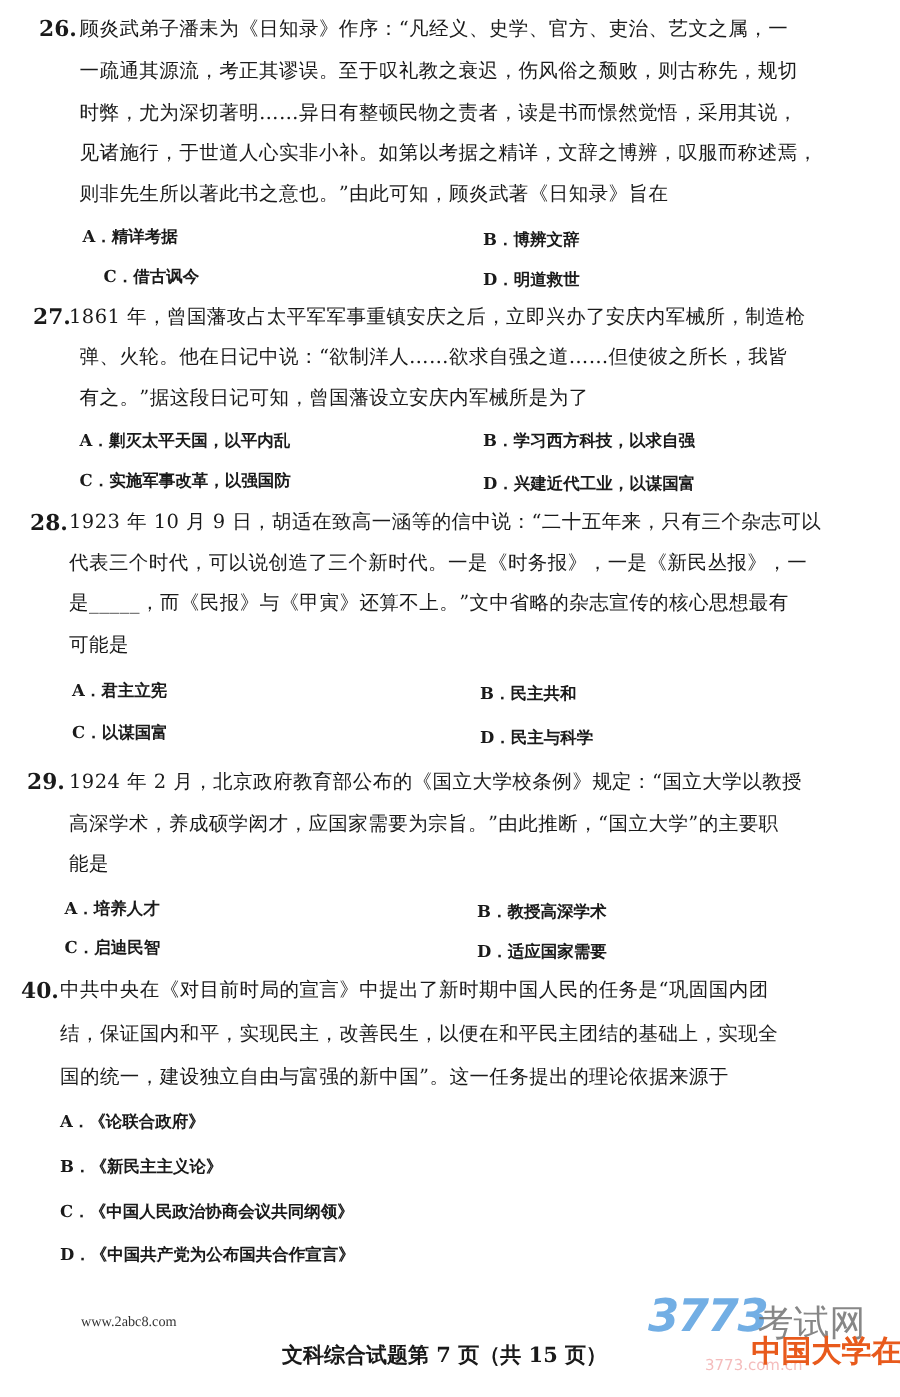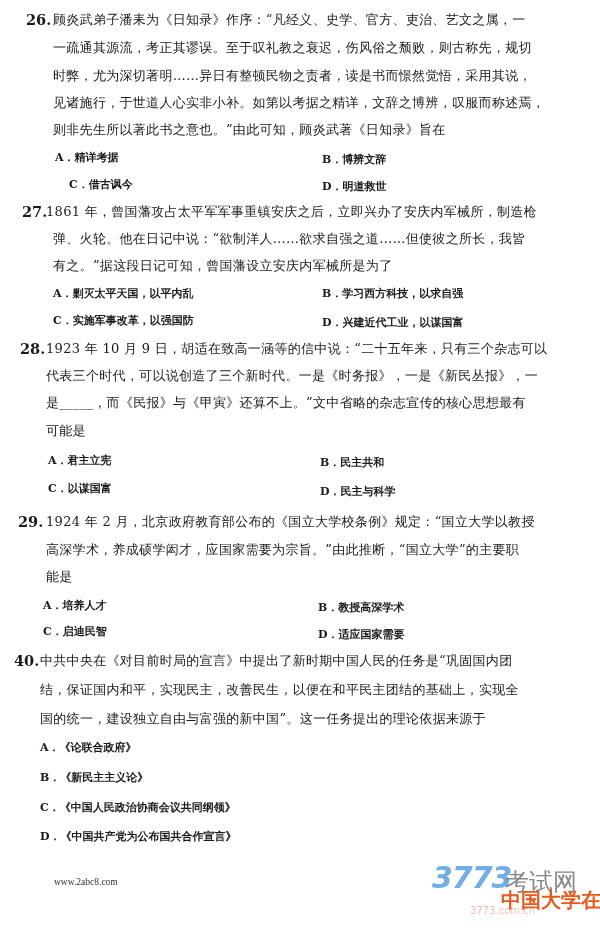--- a/index.html
+++ b/index.html
@@ -74,20 +74,21 @@
     <span class="qnum" style="left:14px;top:651px">40.</span>
     <span class="qline" style="left:40px;top:651px">中共中央在《对目前时局的宣言》中提出了新时期中国人民的任务是“巩固国内团</span>
     <span class="qline" style="left:40px;top:680px">结，保证国内和平，实现民主，改善民生，以便在和平民主团结的基础上，实现全</span>
     <span class="qline" style="left:40px;top:709px">国的统一，建设独立自由与富强的新中国”。这一任务提出的理论依据来源于</span>
     <span class="opt" style="left:40px;top:738px">A．《论联合政府》</span>
     <span class="opt" style="left:40px;top:768px">B．《新民主主义论》</span>
     <span class="opt" style="left:40px;top:798px">C．《中国人民政治协商会议共同纲领》</span>
     <span class="opt" style="left:40px;top:827px">D．《中国共产党为公布国共合作宣言》</span>
   </div>
 
+  <div class="footer-title">文科综合试题第 7 页（共 15 页）</div>
   <div class="footer-url">www.2abc8.com</div>
 
   <div>
     <span class="wm-num">3773</span>
     <span class="wm-cn1">考试网</span>
     <span class="wm-dom">3773.com.cn</span>
     <span class="wm-red">中国大学在线</span>
   </div>
 </div>
 

